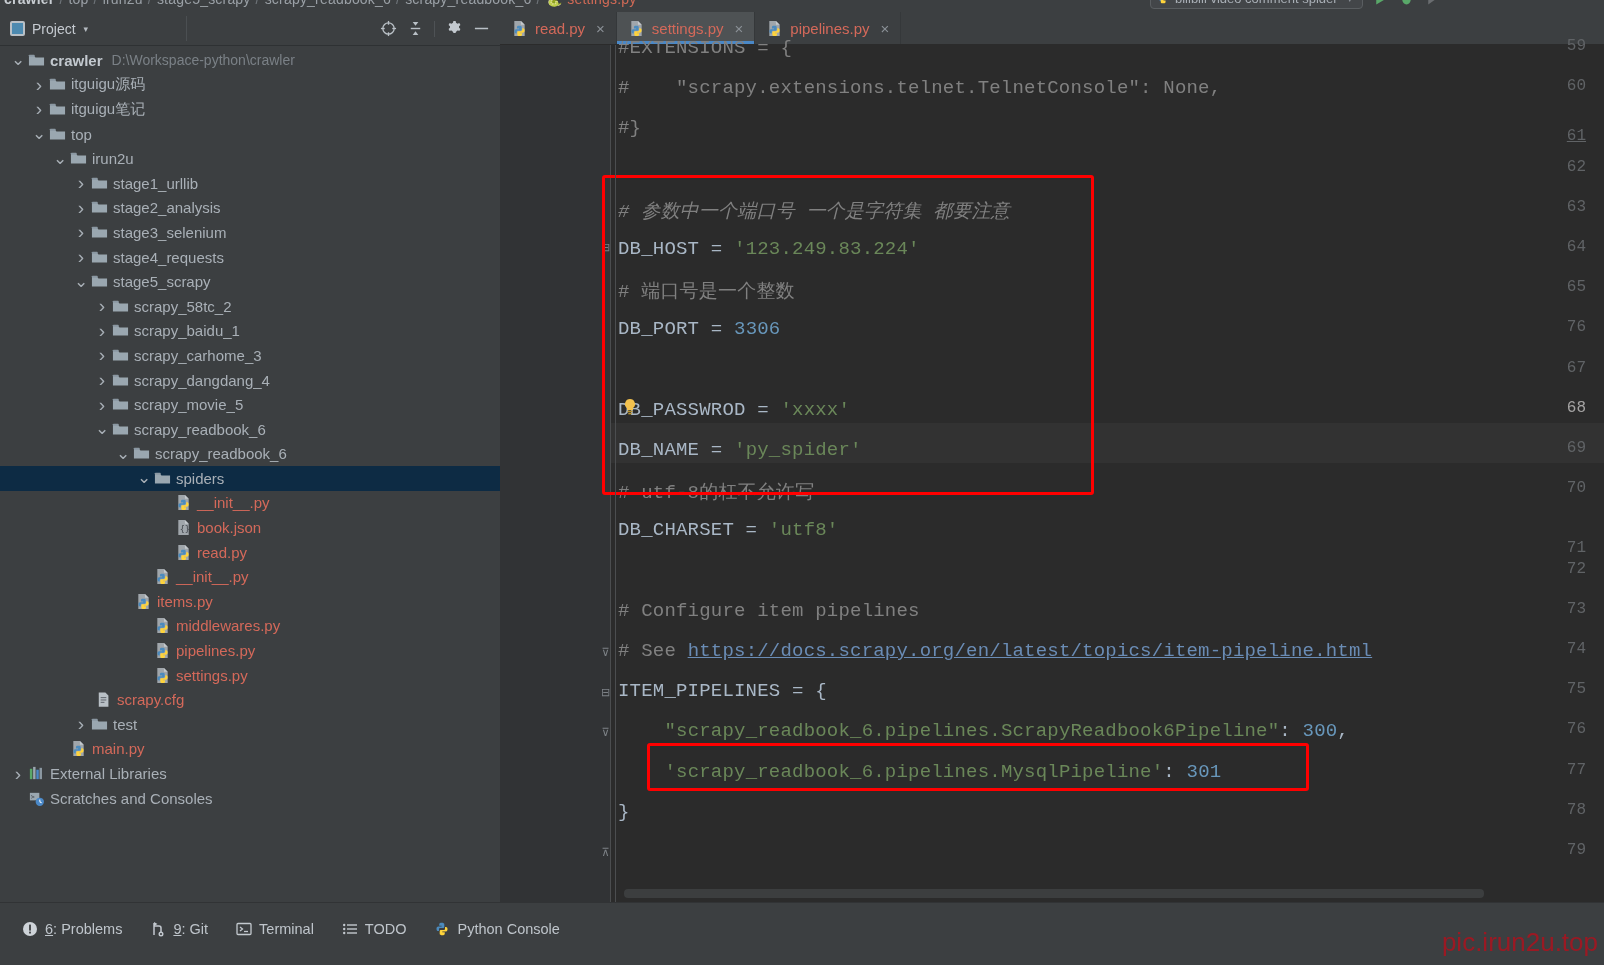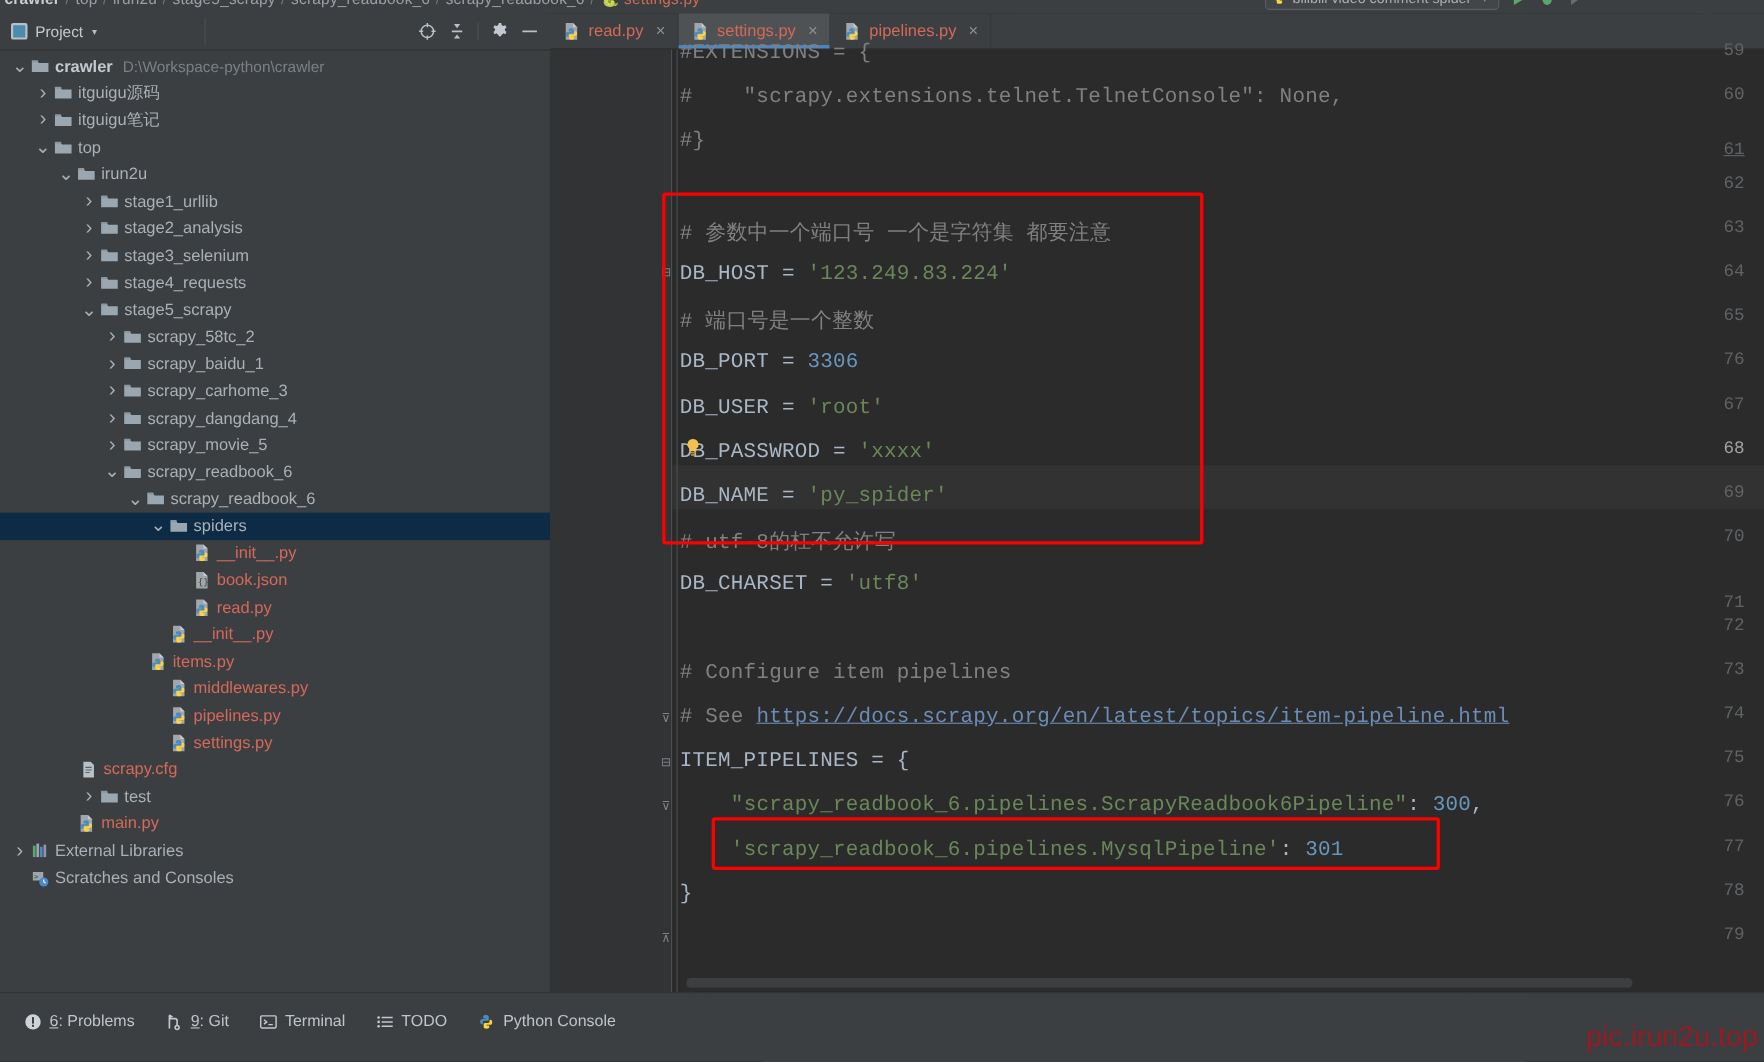--- a/index.html
+++ b/index.html
@@ -478,21 +478,21 @@
         <div class="tree-row" style="padding-left: 136px;">
           <span class="arrow none"></span>
           <span class="ico"><svg width="17" height="17" viewBox="0 0 18 18">
               <path d="M3.5 1h7l4 4v12h-11z" fill="#a0a6ab"></path>
               <path d="M10.5 1l4 4h-4z" fill="#c4c9cd"></path>
               <path d="M8.6 6.1c-1.5 0-2.3.5-2.3 1.5v1.5h2.3v.6H5.4c-1 0-1.8.8-1.8 2.3s.6 2.3 1.6 2.3h.9v-1.8c0-.7.5-1.2 1.2-1.2h2.8c.6 0 1.2-.5 1.2-1.2V7.6c0-1-.8-1.5-2.3-1.5z" fill="#4b8bbe"></path>
               <path d="M9.4 17c1.5 0 2.3-.5 2.3-1.5V14H9.4v-.6h3.2c1 0 1.8-.8 1.8-2.3s-.6-2.3-1.6-2.3h-.9v1.8c0 .7-.5 1.2-1.2 1.2H7.9c-.6 0-1.2.5-1.2 1.2v2.5c0 1 .8 1.5 2.3 1.5z" fill="#ffd43b"></path>
             </svg></span>
           <span class="label red">settings.py</span>
         </div>
-        <div class="tree-row" style="padding-left: 54px;">
+        <div class="tree-row" style="padding-left: 77px;">
           <span class="arrow none"></span>
           <span class="ico"><svg width="17" height="17" viewBox="0 0 18 18">
               <path d="M4 1.5h7l3.2 3.2v12H4z" fill="#b9c0c6"></path>
               <line x1="6" y1="7" x2="12" y2="7" stroke="#5a6067" stroke-width="1"></line>
               <line x1="6" y1="9.5" x2="12" y2="9.5" stroke="#5a6067" stroke-width="1"></line>
               <line x1="6" y1="12" x2="10" y2="12" stroke="#5a6067" stroke-width="1"></line>
             </svg></span>
           <span class="label red">scrapy.cfg</span>
         </div>
         <div class="tree-row" style="padding-left: 73px;">
@@ -611,25 +611,24 @@
       <div class="fold" style="top:601px">⊽</div>
       <div class="fold" style="top:641px">⊟</div>
       <div class="fold" style="top:681px">⊽</div>
       <div class="fold" style="top:801px">⊼</div>
 
       <div class="code-layer" id="code-layer">
           <div class="code-line" style="top: -8px;"><span class="cmt">#EXTENSIONS = {</span></div>
           <div class="code-line" style="top: 32.2px;"><span class="cmt">#    "scrapy.extensions.telnet.TelnetConsole": None,</span></div>
           <div class="code-line" style="top: 72.4px;"><span class="cmt">#}</span></div>
           <div class="code-line" style="top: 112.6px;"></div>
-          <div class="code-line" style="top: 152.8px;"><span class="cmt"># 参数中一个端口号 一个是字符集 都要注意</span></div>
+          <div class="code-line" style="top: 152.8px; font-style: italic;"><span class="cmt"># 参数中一个端口号 一个是字符集 都要注意</span></div>
           <div class="code-line" style="top: 193px;"><span class="plain">DB_HOST = </span><span class="str">'123.249.83.224'</span><span class="plain"></span></div>
           <div class="code-line" style="top: 233.2px;"><span class="cmt"># 端口号是一个整数</span></div>
           <div class="code-line" style="top: 273.4px;"><span class="plain">DB_PORT = </span><span class="num">3306</span><span class="plain"></span></div>
-          <div class="code-line" style="top: 313.6px;"><span class="plain">DB_USER = </span><span class="str">'root'</span><span class="plain"></span></div>
           <div class="code-line" style="top: 353.8px;"><span class="plain">DB_PASSWROD = </span><span class="str">'xxxx'</span><span class="plain"></span></div>
           <div class="code-line" style="top: 394px;"><span class="plain">DB_NAME = </span><span class="str">'py_spider'</span><span class="plain"></span></div>
           <div class="code-line" style="top: 434.2px;"><span class="cmt"># utf-8的杠不允许写</span></div>
           <div class="code-line" style="top: 474.4px;"><span class="plain">DB_CHARSET = </span><span class="str">'utf8'</span><span class="plain"></span></div>
           <div class="code-line" style="top: 514.6px;"></div>
           <div class="code-line" style="top: 554.8px;"><span class="cmt"># Configure item pipelines</span></div>
           <div class="code-line" style="top: 595px;"><span class="cmt"># See </span><span class="link">https://docs.scrapy.org/en/latest/topics/item-pipeline.html</span></div>
           <div class="code-line" style="top: 635.2px;"><span class="plain">ITEM_PIPELINES = {</span></div>
           <div class="code-line" style="top: 675.4px;"><span class="plain">    </span><span class="str">"scrapy_readbook_6.pipelines.ScrapyReadbook6Pipeline"</span><span class="plain">: </span><span class="num">300</span><span class="plain">,</span></div>
           <div class="code-line" style="top: 715.6px;"><span class="plain">    </span><span class="str">'scrapy_readbook_6.pipelines.MysqlPipeline'</span><span class="plain">: </span><span class="num">301</span><span class="plain"></span></div>

